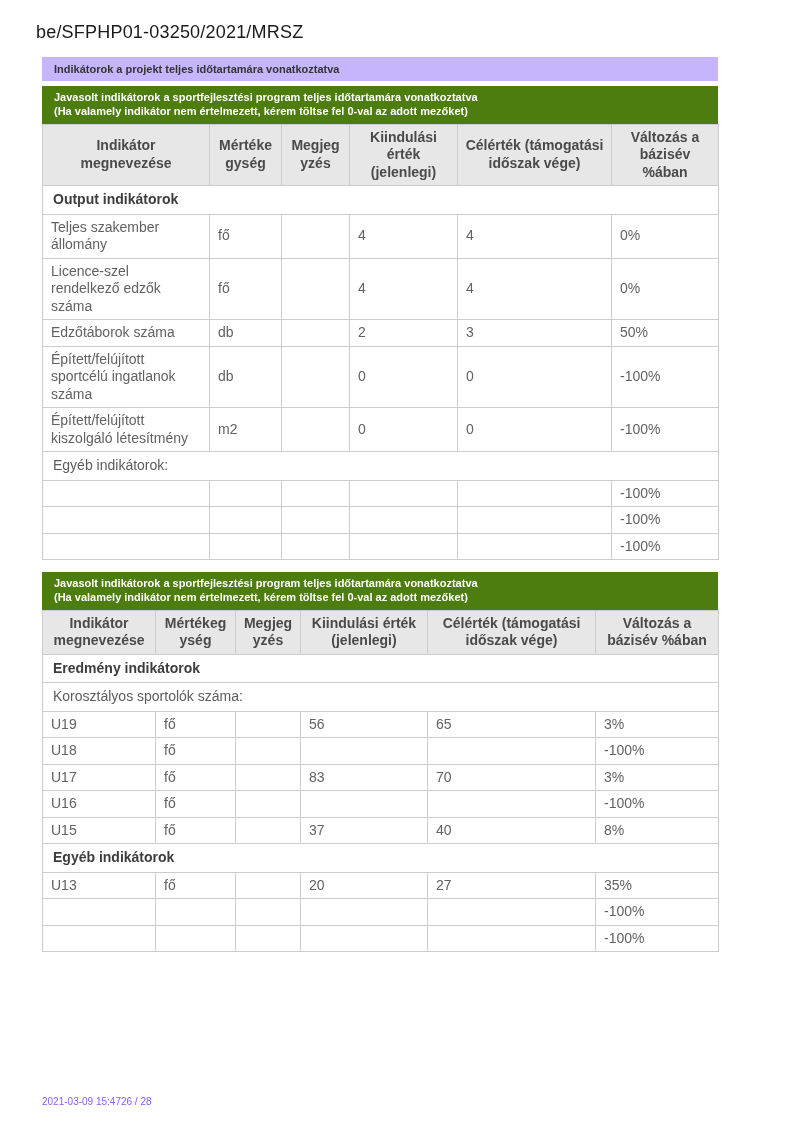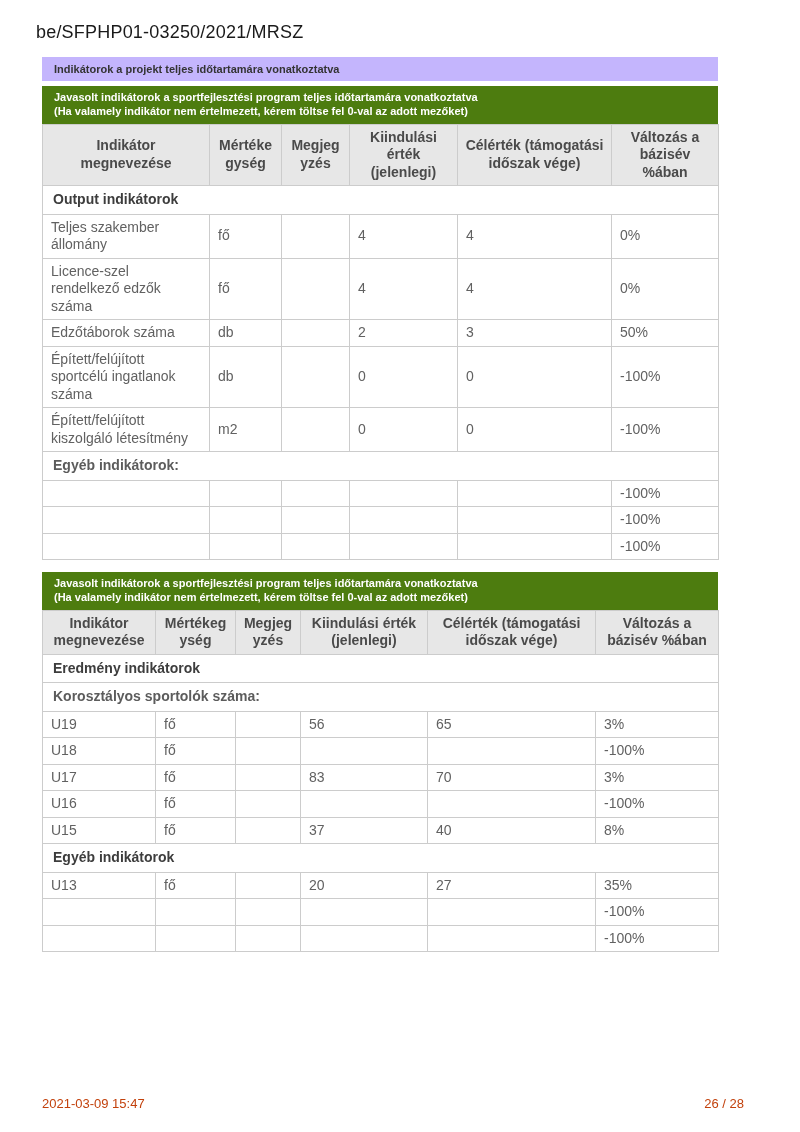--- a/index.html
+++ b/index.html
@@ -68,32 +68,32 @@
     line-height: 1.25;
     height: 24px;
   }
   td.section {
     font-weight: bold;
     color: #3d3d3d;
     padding: 5px 10px;
     height: 22px;
   }
   td.section-plain {
-    font-weight: bold;
+    font-weight: normal;
     color: #5c5c5c;
   }
   .footer {
     position: absolute;
     left: 42px;
     right: 56px;
     top: 1096px;
     display: flex;
-    justify-content: space-between;
-    font-size: 13px;
-    color: #c2410c;
+    justify-content: flex-start;
+    font-size: 10px;
+    color: #8b5cf6;
   }
 </style>
 </head>
 <body>
 
 <div class="page">
 
   <div class="doc-ref">be/SFPHP01-03250/2021/MRSZ</div>
 
   <div class="content">

